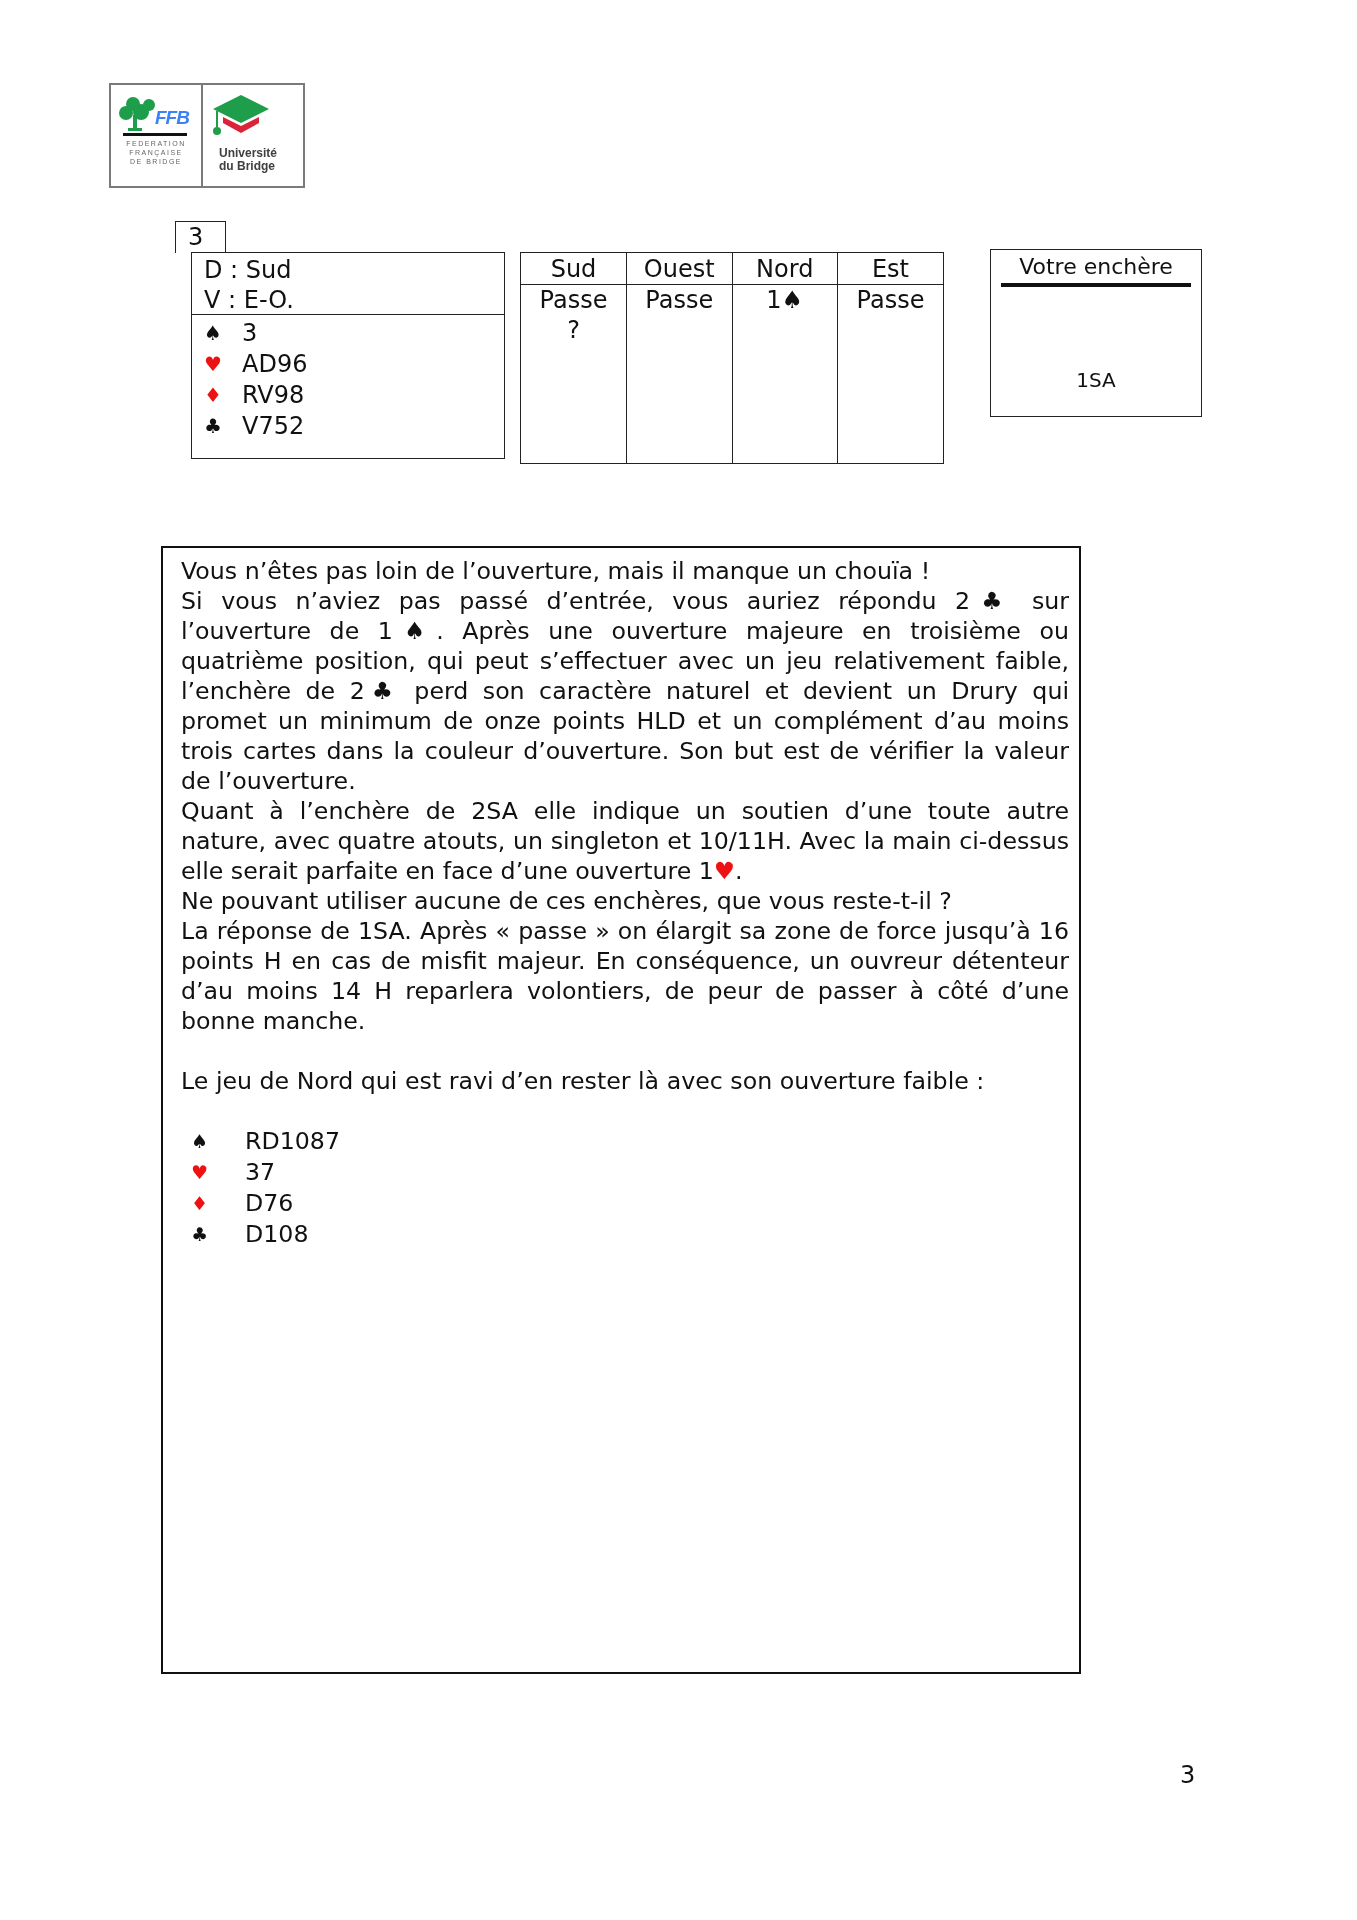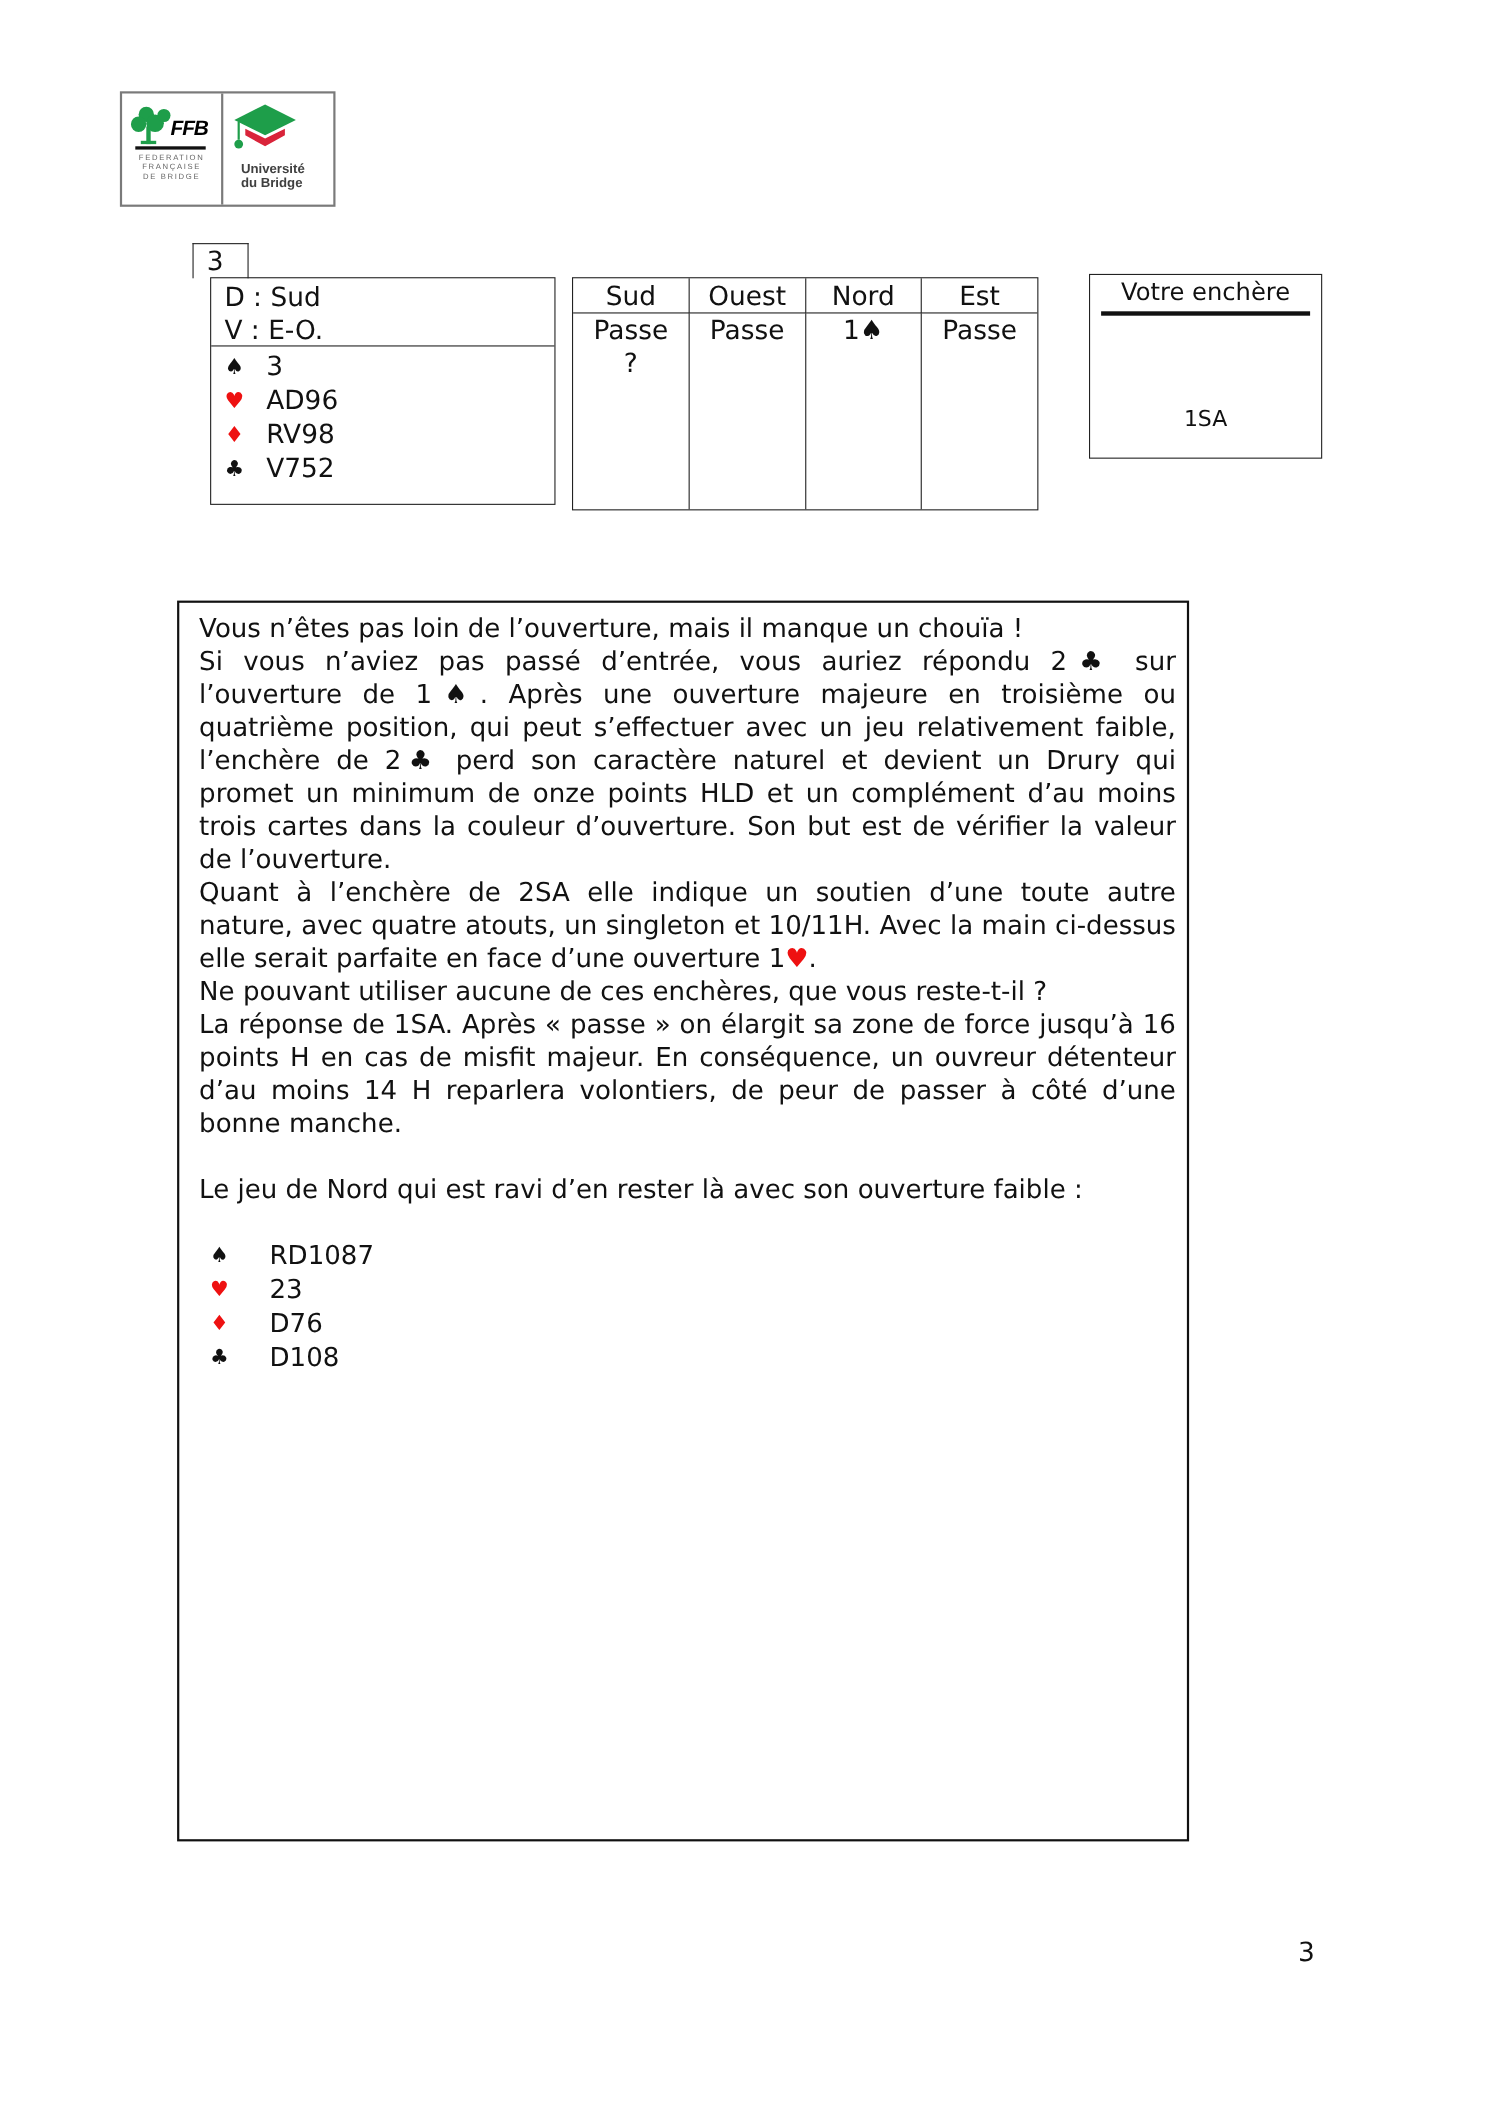--- a/index.html
+++ b/index.html
@@ -3,21 +3,21 @@
 <meta charset="utf-8">
 <style>
   html, body { margin:0; padding:0; background:#ffffff; }
   body { width:1357px; height:1920px; position:relative; font-family:"DejaVu Sans", sans-serif; color:#111; overflow:hidden; }
   .abs { position:absolute; }
   
   .logo { left:109px; top:83px; width:196px; height:105px; border:2px solid #7a7a7a; box-sizing:border-box; background:#fff; display:flex; }
   .logo .half { position:relative; height:100%; }
   .logo .l { width:90px; border-right:2px solid #7a7a7a; }
   .logo .r { flex:1; }
-  .ffb-text { position:absolute; left:44px; top:22px; font-family:"Liberation Sans", sans-serif; font-weight:bold; font-style:italic; font-size:19px; color:#000000; letter-spacing:-1px; }
+  .ffb-text { position:absolute; left:44px; top:22px; font-family:"Liberation Sans", sans-serif; font-weight:bold; font-style:italic; font-size:19px; color:#3b82f6; letter-spacing:-1px; }
   .ffb-bar { position:absolute; left:12px; top:48px; width:64px; height:3px; background:#111; }
   .ffb-sub { position:absolute; left:12px; top:54px; width:66px; font-family:"Liberation Sans", sans-serif; font-size:7px; line-height:9px; color:#666; letter-spacing:1.5px; text-align:center; }
   .univ-text { position:absolute; left:16px; top:62px; font-family:"Liberation Sans", sans-serif; font-weight:bold; font-size:12px; line-height:13px; color:#404040; }
   
   .hand-tab { left:175px; top:221px; width:51px; height:32px; border:1.5px solid #222; border-bottom:none; box-sizing:border-box; font-size:24px; line-height:30px; padding-left:12px; }
   .hand-box { left:175px; top:252px; width:314px; height:207px; border:1.5px solid #222; box-sizing:border-box;margin-left:16px; }
   .hand-head { height:62px; border-bottom:1.5px solid #222; box-sizing:border-box; padding:2px 0 0 12px; }
   .hand-head div { font-size:24px; line-height:30px; }
   .suit-row { display:flex; font-size:24px; line-height:31px; height:31px; }
   .suit-row .s { width:50px; padding-left:12px; box-sizing:border-box; font-size:20px; }
@@ -151,21 +151,21 @@
   <div class="blank"></div>
   <p class="p">Le jeu de Nord qui est ravi d’en rester là avec son ouverture faible :</p>
   <div class="blank"></div>
   <div>
     <div class="north-row">
       <span class="s black">♠</span>
       <span>RD1087</span>
     </div>
     <div class="north-row">
       <span class="s red">♥</span>
-      <span>23</span>
+      <span>37</span>
     </div>
     <div class="north-row">
       <span class="s red">♦</span>
       <span>D76</span>
     </div>
     <div class="north-row">
       <span class="s black">♣</span>
       <span>D108</span>
     </div>
   </div>

